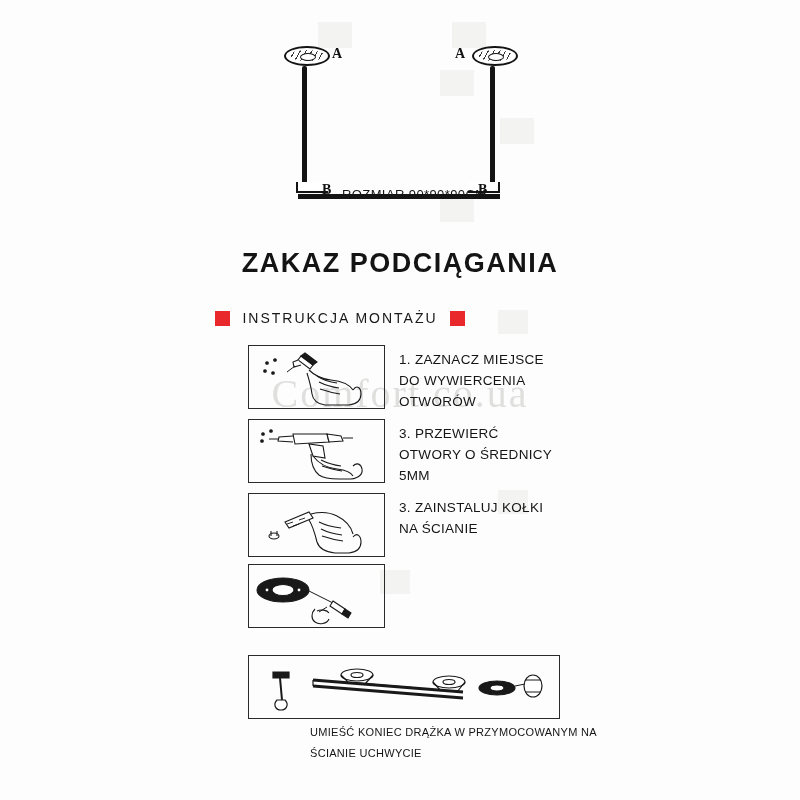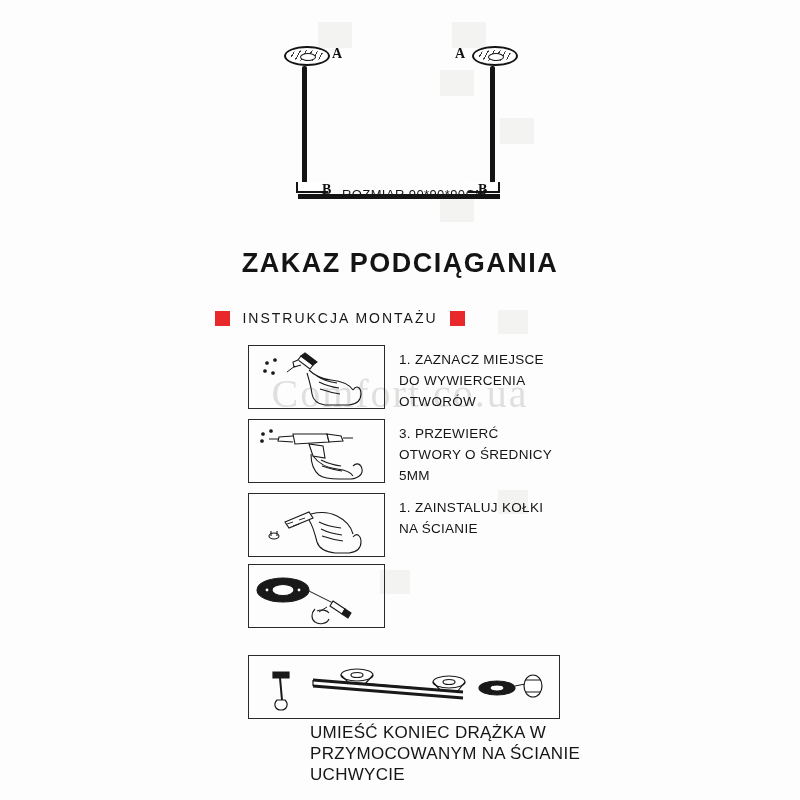--- a/index.html
+++ b/index.html
@@ -227,21 +227,21 @@
     width: 310px;
     height: 62px;
     border: 1px solid #2a2a2a;
     overflow: hidden;
   }
   .bottom-text {
     position: absolute;
     left: 310px;
     top: 722px;
     width: 330px;
-    font-size: 17px;
+    font-size: 11px;
     line-height: 21px;
     letter-spacing: .3px;
     color: #151515;
   }
 </style>
 </head>
 <body>
 
 <div class="sheet">
 
@@ -349,21 +349,21 @@
             <path d="M38 30 L44 28 M44 32 L50 30 M50 26 L56 24" stroke-width=".9"></path>
             <path d="M62 20 C70 18, 80 18, 88 22 C96 26, 102 32, 104 40"></path>
             <path d="M60 26 C64 32, 66 40, 68 48 C70 54, 76 58, 86 59 L100 59"></path>
             <path d="M70 28 C76 31, 84 33, 92 34"></path>
             <path d="M72 35 C78 38, 85 40, 93 41"></path>
             <path d="M73 42 C79 44, 86 46, 94 47"></path>
             <path d="M100 59 C108 58, 112 54, 112 48 C112 42, 108 38, 104 43"></path>
           </g>
         </svg>
       </div>
-      <div class="step-text">1. ZAINSTALUJ KOŁKI NA ŚCIANIE</div>
+      <div class="step-text">3. ZAINSTALUJ KOŁKI NA ŚCIANIE</div>
     </div>
 
     <div class="step">
       <div class="step-box">
         <svg class="art" width="135" height="62" viewBox="0 0 135 62">
           <g fill="none" stroke="#191919" stroke-width="1.1">
             <ellipse cx="34" cy="25" rx="26" ry="12" fill="#191919" stroke="#191919"></ellipse>
             <ellipse cx="34" cy="25" rx="11" ry="5.5" fill="#fff"></ellipse>
             <circle cx="18" cy="25" r="2" fill="#fff"></circle>
             <circle cx="50" cy="25" r="2" fill="#fff"></circle>

